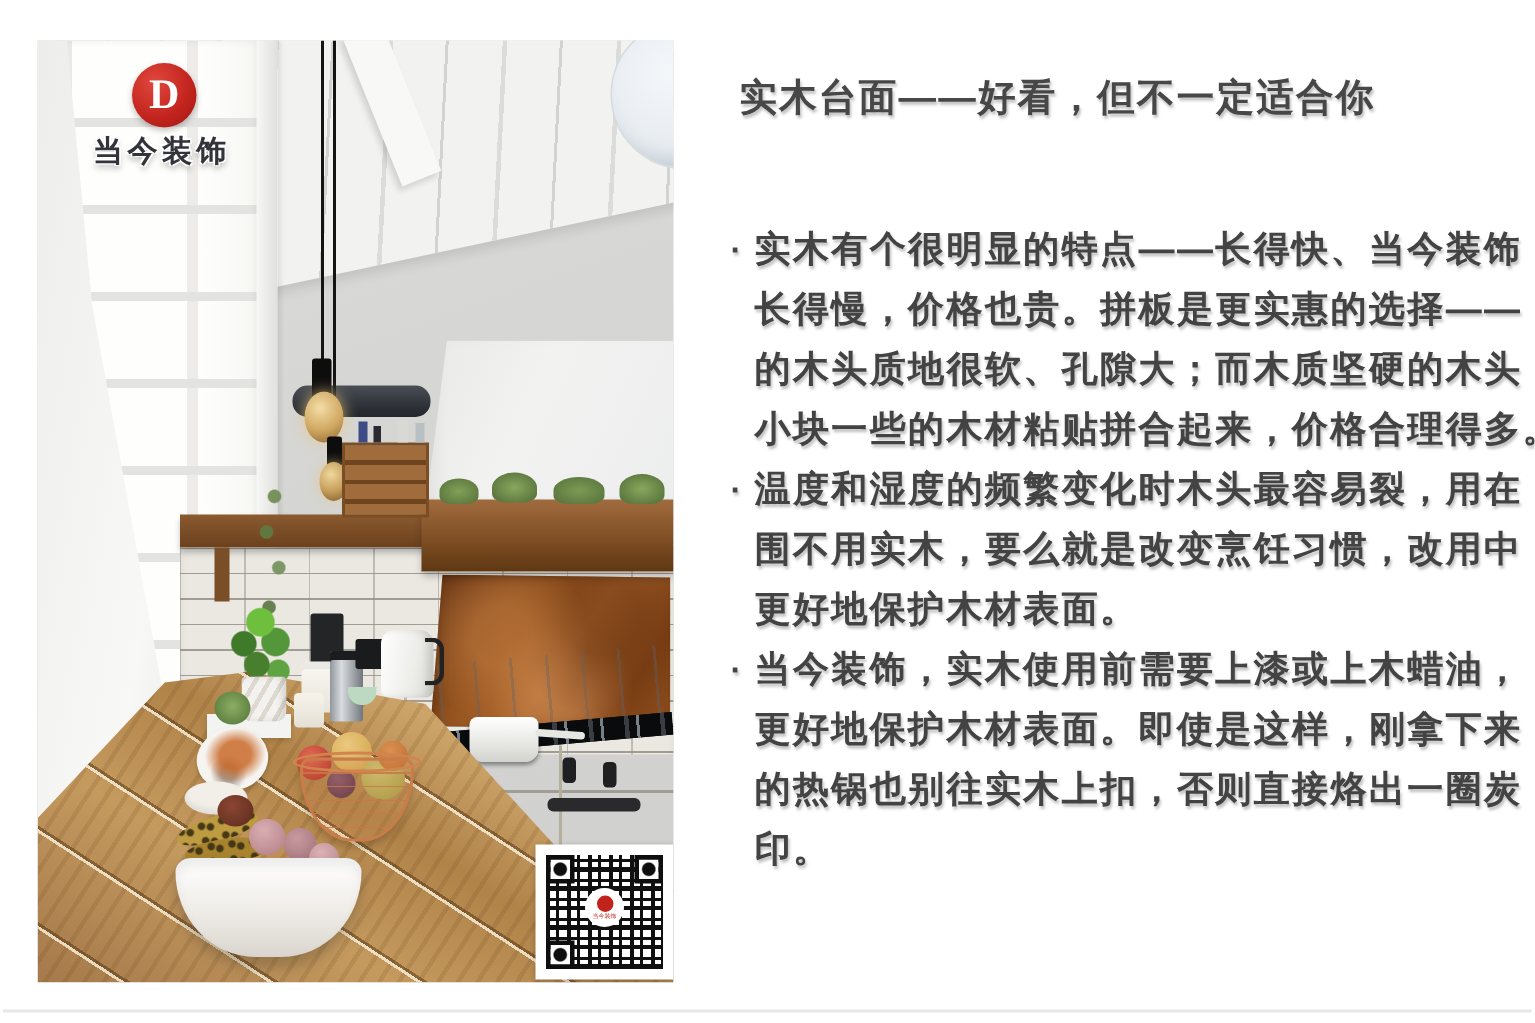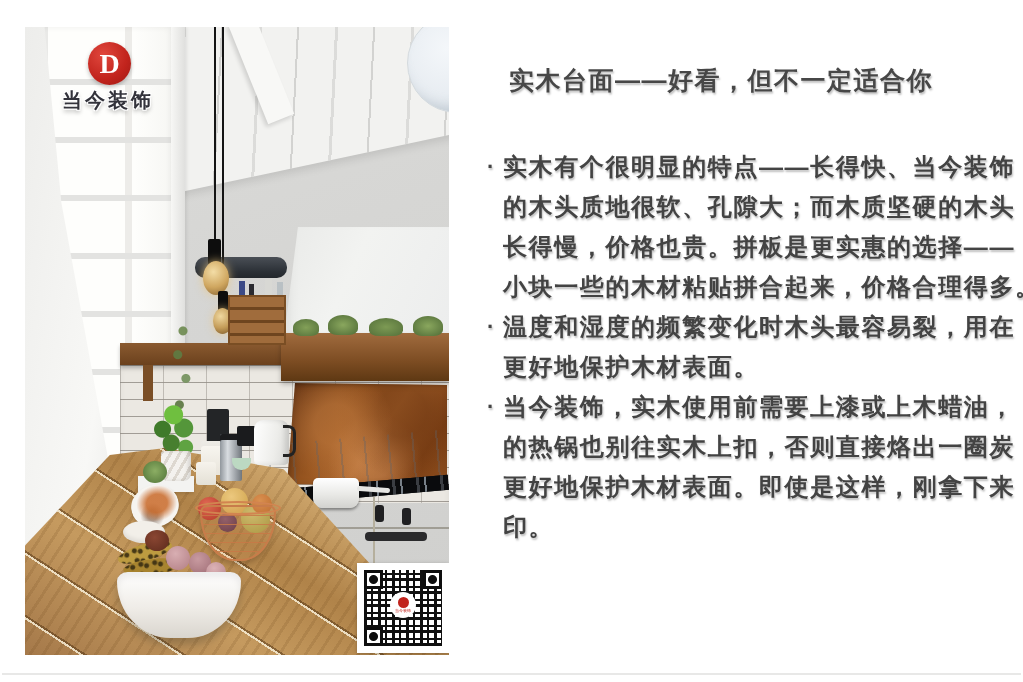--- a/index.html
+++ b/index.html
@@ -225,23 +225,23 @@
   .logo-circle{left:63px;top:15px;width:43px;height:43px;border-radius:50%;
     background:radial-gradient(circle at 35% 30%,#e0473d,#c1231c 60%,#9c1a14);
     box-shadow:0 2px 4px rgba(0,0,0,.25);
     display:flex;align-items:center;justify-content:center;}
   .logo-d{position:static;color:#ffffff;font-size:28px;font-weight:bold;font-family:"Liberation Serif",serif;}
   .brand-name{left:26px;top:60px;width:114px;text-align:center;
     font-size:20px;font-weight:bold;color:#33333b;letter-spacing:3px;white-space:nowrap;
     text-shadow:-1px -1px 0 #ffffff,1px -1px 0 #ffffff,-1px 1px 0 #ffffff,1px 1px 0 #ffffff,0 3px 4px rgba(0,0,0,.35);}
   
   .content{position:absolute;left:487px;top:0;width:534px;height:682px;}
-  .title{position:absolute;left:6px;top:64px;
+  .title{position:absolute;left:6px;top:48px;
     font-size:25px;font-weight:bold;color:#474747;letter-spacing:1.5px;white-space:nowrap;
-    text-shadow:1px 2px 2px rgba(0,0,0,.25);margin-left:16px;}
+    text-shadow:1px 2px 2px rgba(0,0,0,.25);}
   .bullets{position:absolute;left:0;top:147px;width:534px;
     font-size:24px;font-weight:bold;line-height:40px;color:#434343;letter-spacing:1.6px;
     text-shadow:1px 2px 2px rgba(0,0,0,.25);}
   .brow{display:flex;}
   .dot{flex:0 0 16px;width:16px;font-size:22px;}
   .bline{white-space:nowrap;}
   .bottom-edge{position:absolute;left:2px;right:2px;top:673px;height:2px;background:#d9d9d7;opacity:.6;}
 </style>
 </head>
 <body>
@@ -345,49 +345,53 @@
 
 <div class="content">
   <div class="title">实木台面——好看，但不一定适合你</div>
   <div class="bullets">
     <div class="brow">
       <span class="dot">·</span>
       <span class="bline">实木有个很明显的特点——长得快、当今装饰</span>
     </div>
     <div class="brow">
       <span class="dot"></span>
+      <span class="bline">长得慢，价格也贵。拼板是更实惠的选择——</span>
+    </div>
+    <div class="brow">
+      <span class="dot"></span>
       <span class="bline">的木头质地很软、孔隙大；而木质坚硬的木头</span>
-    </div>
-    <div class="brow">
-      <span class="dot"></span>
-      <span class="bline">长得慢，价格也贵。拼板是更实惠的选择——</span>
     </div>
     <div class="brow">
       <span class="dot"></span>
       <span class="bline">小块一些的木材粘贴拼合起来，价格合理得多。</span>
     </div>
     <div class="brow">
       <span class="dot">·</span>
       <span class="bline">温度和湿度的频繁变化时木头最容易裂，用在</span>
     </div>
     <div class="brow">
       <span class="dot"></span>
+      <span class="bline">围不用实木，要么就是改变烹饪习惯，改用中</span>
+    </div>
+    <div class="brow">
+      <span class="dot"></span>
       <span class="bline">更好地保护木材表面。</span>
     </div>
     <div class="brow">
       <span class="dot">·</span>
       <span class="bline">当今装饰，实木使用前需要上漆或上木蜡油，</span>
     </div>
     <div class="brow">
       <span class="dot"></span>
+      <span class="bline">更好地保护木材表面。即使是这样，刚拿下来</span>
+    </div>
+    <div class="brow">
+      <span class="dot"></span>
       <span class="bline">的热锅也别往实木上扣，否则直接烙出一圈炭</span>
-    </div>
-    <div class="brow">
-      <span class="dot"></span>
-      <span class="bline">更好地保护木材表面。即使是这样，刚拿下来</span>
     </div>
     <div class="brow">
       <span class="dot"></span>
       <span class="bline">印。</span>
     </div>
   </div>
 </div>
 
 <div class="bottom-edge"></div>
 

